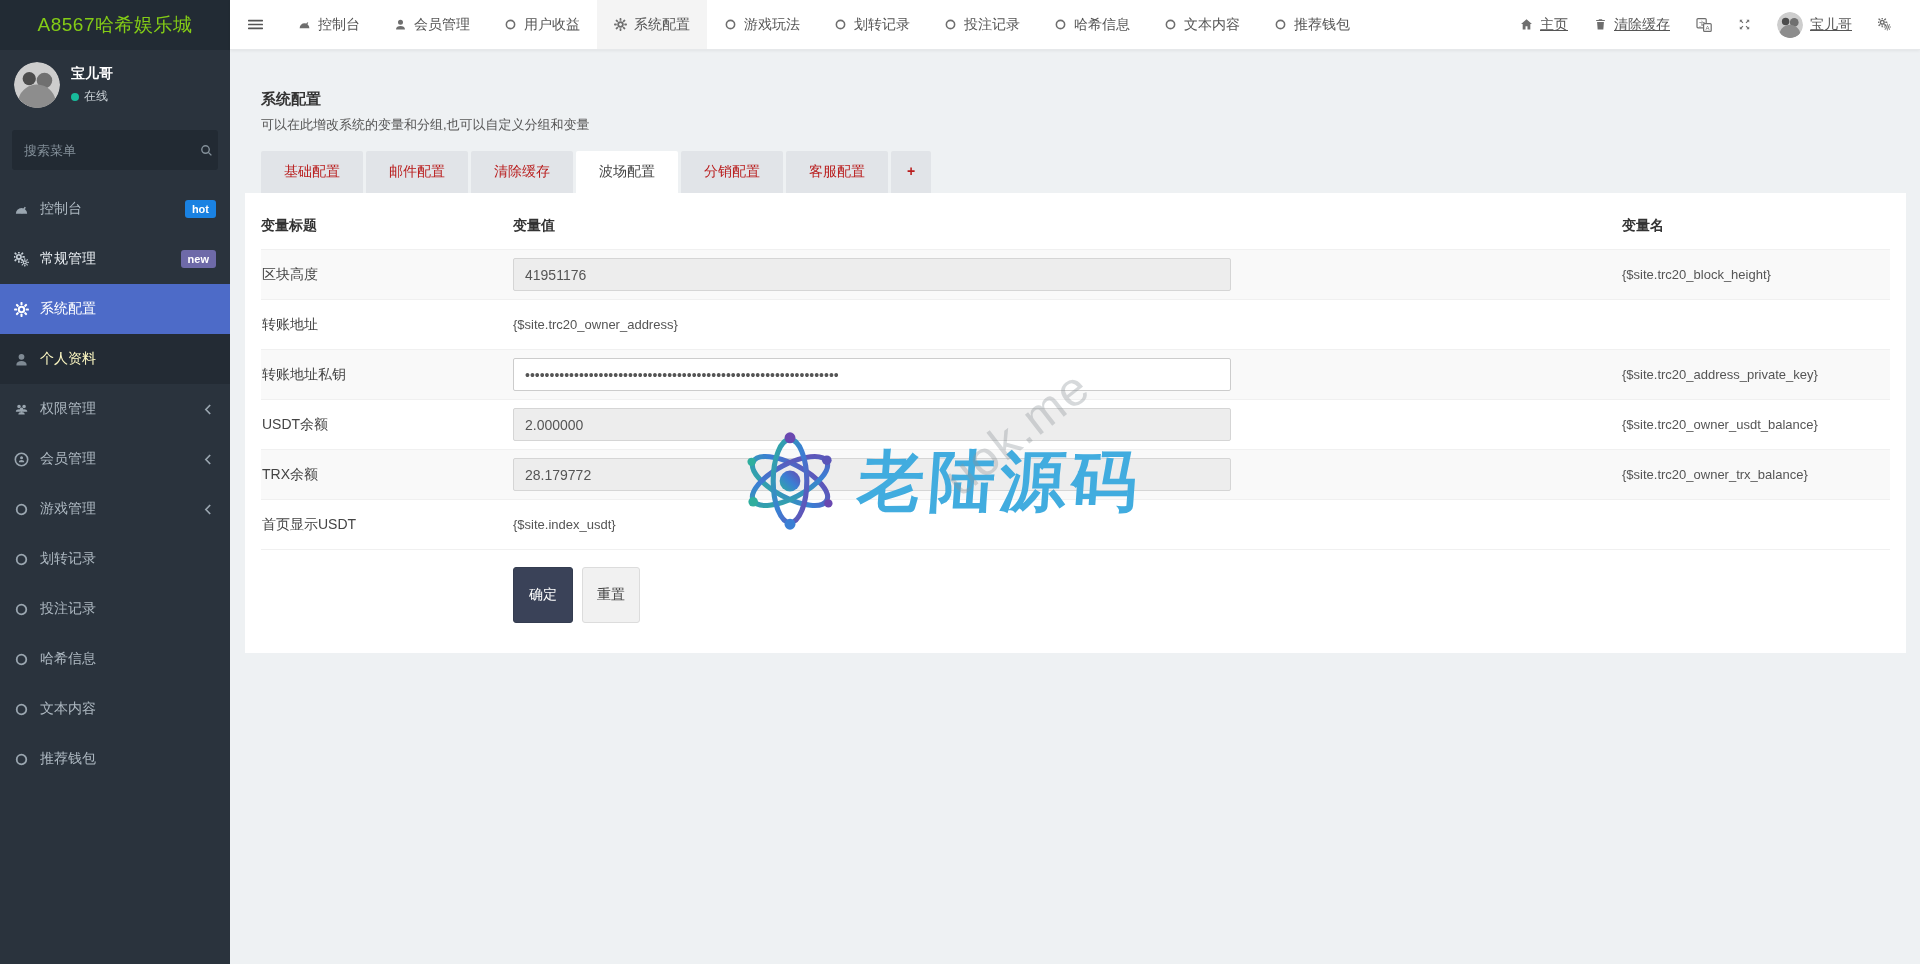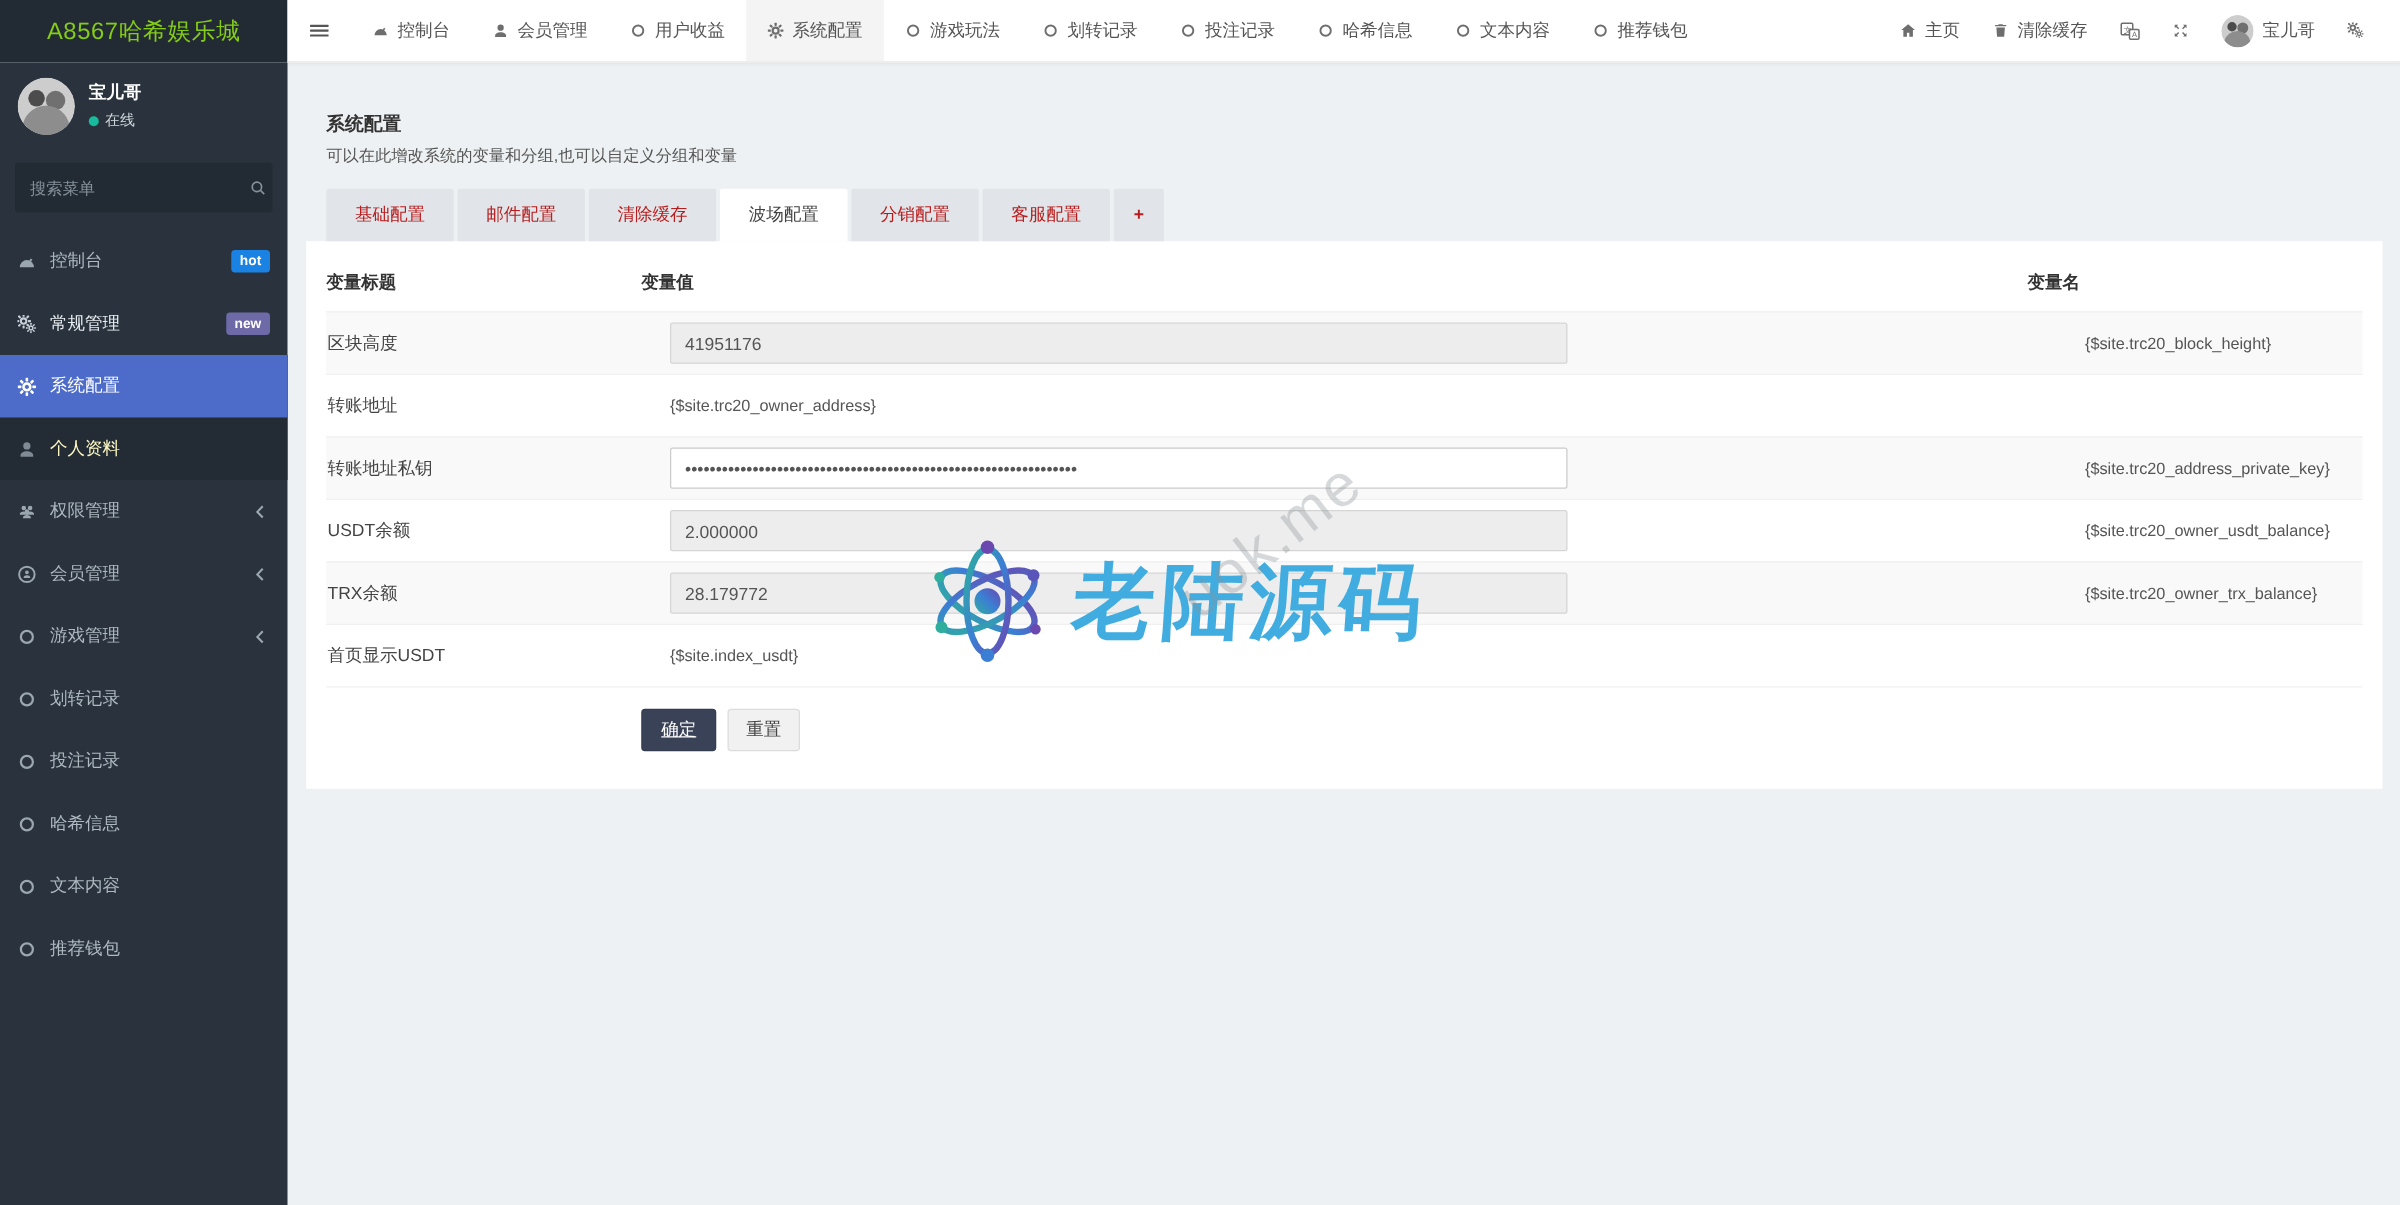--- a/index.html
+++ b/index.html
@@ -23,21 +23,21 @@
     display:flex; align-items:stretch; box-shadow:0 1px 3px rgba(0,0,0,.06);
   }
   .nav-burger { display:flex; align-items:center; padding:0 18px; color:#555; cursor:pointer; }
   .nav-burger .ic { width:15px; height:15px; }
   .nav-item {
     display:flex; align-items:center; gap:7px; padding:0 17px;
     color:#555; cursor:pointer; white-space:nowrap;
   }
   .nav-item .ic { color:#6e6e6e; width:13px; height:13px; }
   .nav-item.active { background:#f4f4f4; }
-  .nav-right { margin-left:auto; display:flex; align-items:center; padding-right:16px; }
+  .nav-right { margin-left:auto; display:flex; align-items:center; padding-right:16px;text-decoration:underline; }
   .nav-right .nav-item { padding:0 13px; }
   .nav-avatar { width:26px; height:26px; border-radius:50%; overflow:hidden; }
   .nav-avatar svg { width:26px; height:26px; display:block; }
 
   
   .sidebar {
     position:absolute; top:50px; left:0; bottom:0; width:230px;
     background:#2a333d; color:#aeb9c2; z-index:10;
   }
   .user-panel { display:flex; align-items:center; gap:11px; padding:12px 14px 10px; }
@@ -90,36 +90,36 @@
   .tab.active { background:#fff; color:#444; }
   .tab.addtab { padding:12px 16px; font-weight:bold; }
   .panel-body { background:#fff; padding:12px 16px 24px; }
 
   .cfg-head {
     display:grid; grid-template-columns:252px 1109px auto;
     font-weight:bold; color:#333; padding:12px 0 14px;
   }
   .cfg-row {
     display:grid; grid-template-columns:252px 1109px auto;
-    align-items:center; min-height:50px; border-top:1px solid #f0f0f0;gap:23px;
+    align-items:center; min-height:50px; border-top:1px solid #f0f0f0;
   }
   .cfg-row:nth-child(odd) { background:#f9f9f9; }
   .cfg-row .row-title { color:#444; padding-left:1px; }
   .cfg-row input {
     width:718px; height:33px; border:1px solid #ccc; border-radius:2px;
     padding:6px 11px; font-size:14px; color:#555; background:#fff;
     font-family:inherit; outline:none;
   }
   .cfg-row input:disabled { background:#ededed; border-color:#d5d5d5; color:#555; }
   .row-name { font-size:13px; color:#555; }
 
   .form-actions { padding:17px 0 6px 252px; border-top:1px solid #f0f0f0; display:flex; gap:9px; }
   .btn-ok {
     background:#3a4258; color:#fff; border:1px solid #343c50; border-radius:3px;
-    padding:7px 15px; font-size:14px; cursor:pointer; font-family:inherit;text-decoration:underline;
+    padding:18px 15px; font-size:14px; cursor:pointer; font-family:inherit;
   }
   .btn-reset {
     background:#f1f1f1; color:#444; border:1px solid #dcdcdc; border-radius:3px;
     padding:7px 14px; font-size:14px; cursor:pointer; font-family:inherit;
   }
 
   
   .watermark {
     position:absolute; left:742px; top:425px; z-index:6; pointer-events:none;
     display:flex; align-items:center; gap:20px;

